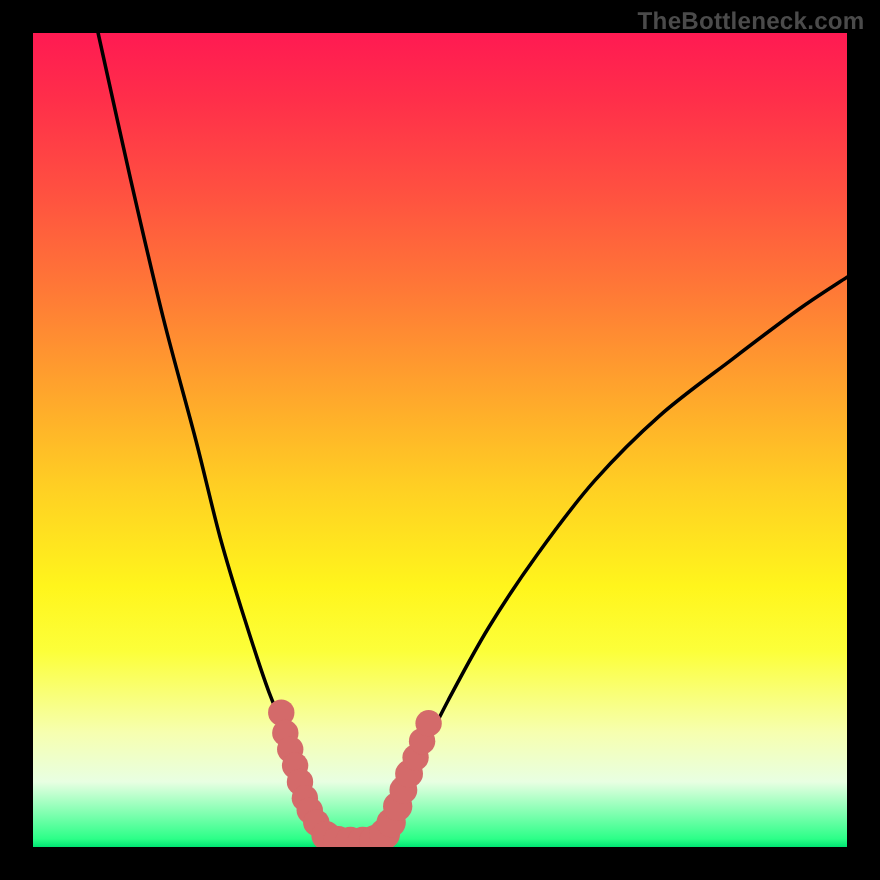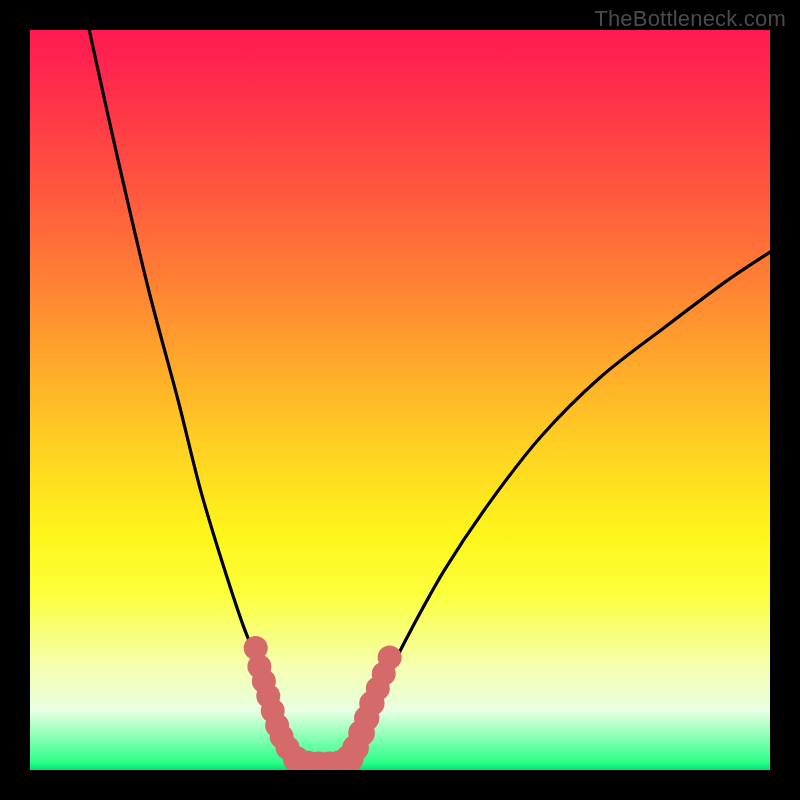--- a/index.html
+++ b/index.html
@@ -40,21 +40,21 @@
       #2cff88 99%,
       #00e472 100%
     );
   }
   .watermark {
     position: absolute;
     top: 6px;
     right: 14px;
     color: #4b4b4b;
     font-size: 22px;
-    font-weight: 400;
+    font-weight: 700;
     letter-spacing: 0.2px;
     user-select: none;
     text-align: center;
   }
   svg.curve {
     position: absolute;
     left: 0;
     top: 0;
     width: 740px;
     height: 740px;

